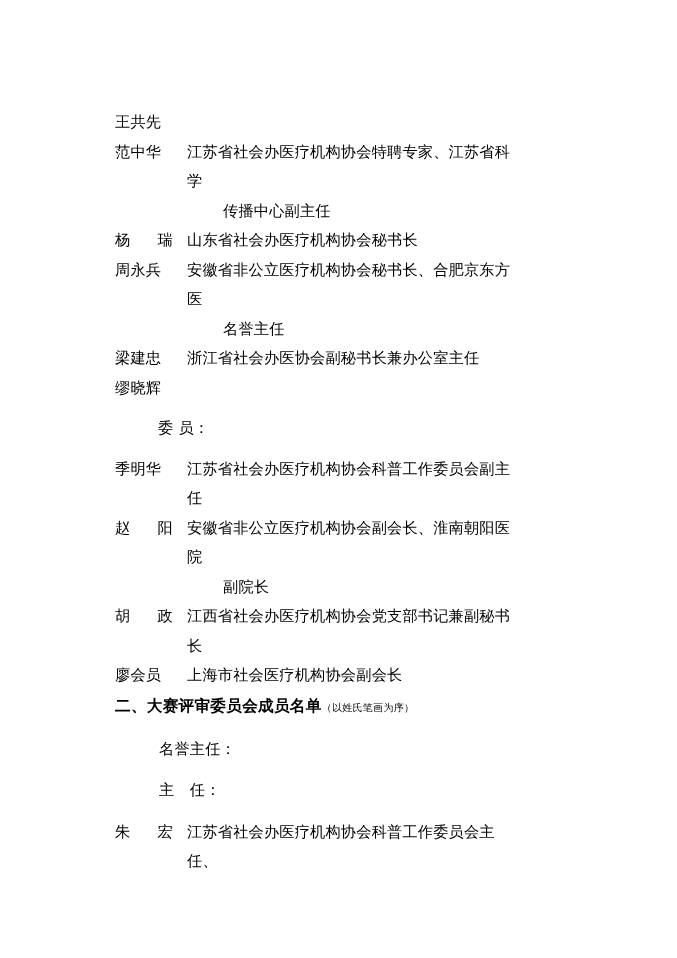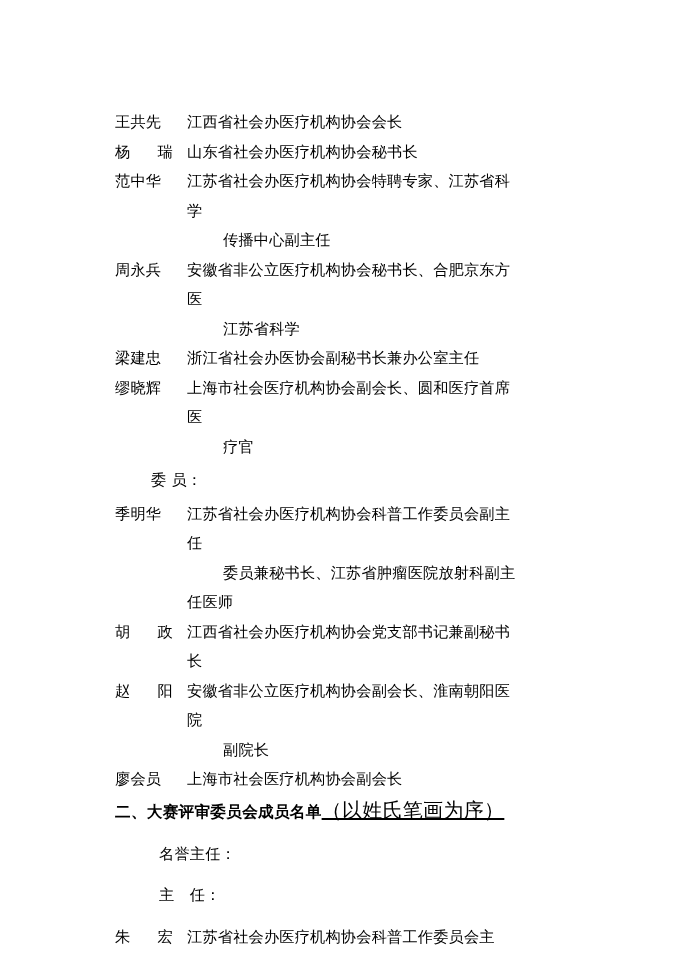--- a/index.html
+++ b/index.html
@@ -52,89 +52,86 @@
   .entry .desc {
     flex: 1 1 auto;
     text-indent: 0;
     padding-left: 8px;
   }
   .entry .desc .cont {
     display: block;
     text-indent: 36px;
   }
   .section-label {
-    margin: 4px;
+    margin: 11px;
     padding-left: 32px;
     letter-spacing: 0.2px;
   }
   .heading {
     margin: 0;
     font-weight: bold;
     font-size: 15.6px;
     line-height: 31px;
     letter-spacing: 0.3px;
   }
   .heading .note {
     font-weight: normal;
-    font-size: 20px;
-    text-decoration: underline;
+    font-size: 10px;
   }
   .sub-label {
     margin: 12px;
     padding-left: 32px;
     letter-spacing: 0.2px;
   }
 </style>
 </head>
 <body>
 
 <div class="page">
   <div class="doc-body">
 
     <div>
       <div class="entry">
         <span class="name">王共先</span>
-        <span class="desc"><span>江西省社会办医疗机构协会会长</span></span>
+      </div>
+      <div class="entry">
+        <span class="name">范中华</span>
+        <span class="desc"><span>江苏省社会办医疗机构协会特聘专家、江苏省科学</span><span class="cont">传播中心副主任</span></span>
       </div>
       <div class="entry">
         <span class="name spread">杨　瑞</span>
         <span class="desc"><span>山东省社会办医疗机构协会秘书长</span></span>
       </div>
       <div class="entry">
-        <span class="name">范中华</span>
-        <span class="desc"><span>江苏省社会办医疗机构协会特聘专家、江苏省科学</span><span class="cont">传播中心副主任</span></span>
-      </div>
-      <div class="entry">
         <span class="name">周永兵</span>
-        <span class="desc"><span>安徽省非公立医疗机构协会秘书长、合肥京东方医</span><span class="cont">江苏省科学</span></span>
+        <span class="desc"><span>安徽省非公立医疗机构协会秘书长、合肥京东方医</span><span class="cont">名誉主任</span></span>
       </div>
       <div class="entry">
         <span class="name">梁建忠</span>
         <span class="desc"><span>浙江省社会办医协会副秘书长兼办公室主任</span></span>
       </div>
       <div class="entry">
         <span class="name">缪晓辉</span>
-        <span class="desc"><span>上海市社会医疗机构协会副会长、圆和医疗首席医</span><span class="cont">疗官</span></span>
       </div>
     </div>
 
     <div class="section-label">委  员：</div>
 
     <div>
       <div class="entry">
         <span class="name">季明华</span>
-        <span class="desc"><span>江苏省社会办医疗机构协会科普工作委员会副主任</span><span class="cont">委员兼秘书长、江苏省肿瘤医院放射科副主任医师</span></span>
+        <span class="desc"><span>江苏省社会办医疗机构协会科普工作委员会副主任</span></span>
+      </div>
+      <div class="entry">
+        <span class="name spread">赵　阳</span>
+        <span class="desc"><span>安徽省非公立医疗机构协会副会长、淮南朝阳医院</span><span class="cont">副院长</span></span>
       </div>
       <div class="entry">
         <span class="name spread">胡　政</span>
         <span class="desc"><span>江西省社会办医疗机构协会党支部书记兼副秘书长</span></span>
-      </div>
-      <div class="entry">
-        <span class="name spread">赵　阳</span>
-        <span class="desc"><span>安徽省非公立医疗机构协会副会长、淮南朝阳医院</span><span class="cont">副院长</span></span>
       </div>
       <div class="entry">
         <span class="name">廖会员</span>
         <span class="desc"><span>上海市社会医疗机构协会副会长</span></span>
       </div>
     </div>
 
     <div class="heading"><span>二、大赛评审委员会成员名单</span><span class="note">（以姓氏笔画为序）</span></div>
 
     <div class="sub-label">名誉主任：</div>

